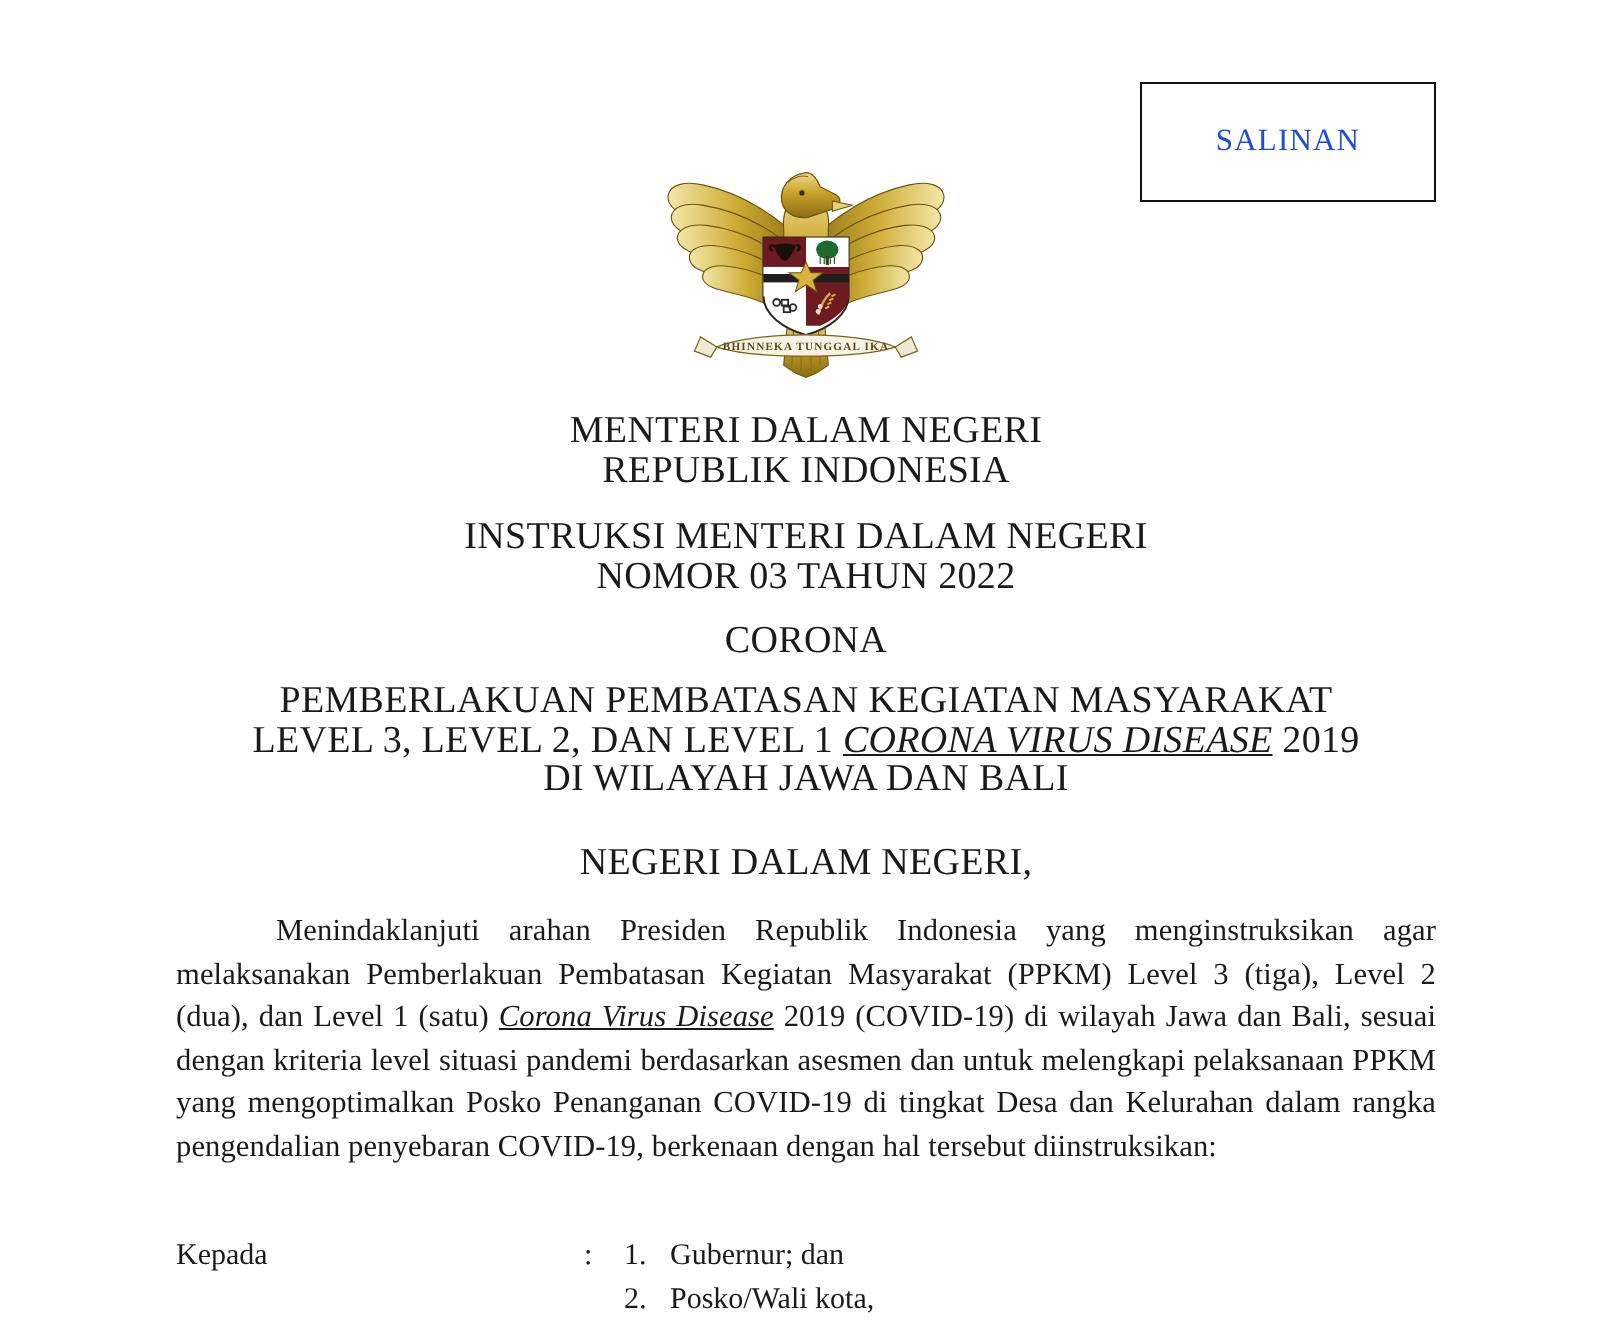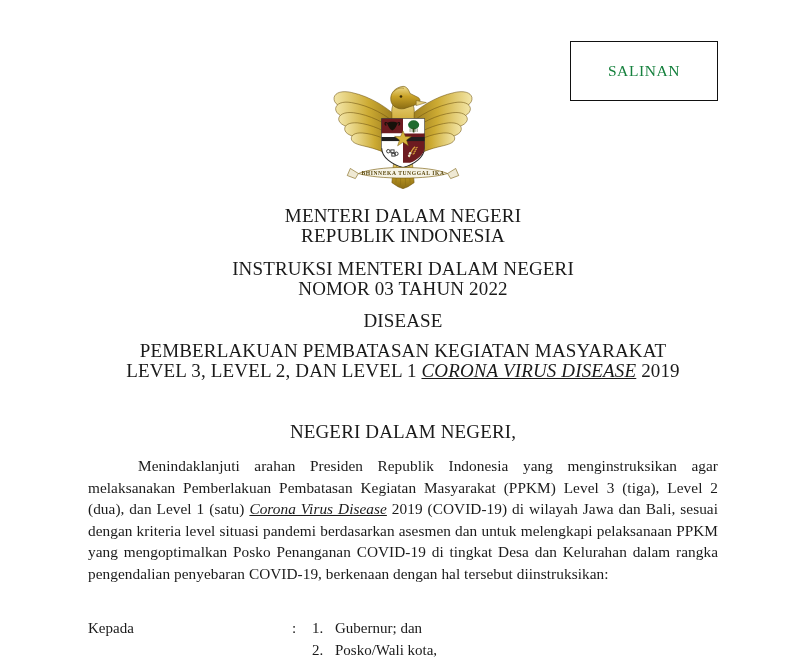--- a/index.html
+++ b/index.html
@@ -26,21 +26,21 @@
     height: 60px;
     border: 1.6px solid #111111;
     box-sizing: border-box;
     display: flex;
     align-items: center;
     justify-content: center;
   }
   .salinan-text {
     font-size: 15.5px;
     letter-spacing: 0.6px;
-    color: #15803d;
+    color: #1d4ed8;
   }
 
   
   .emblem-wrap {
     position: absolute;
     left: 0;
     top: 74px;
     width: 805px;
     text-align: center;
   }
@@ -233,26 +233,27 @@
     <div>MENTERI DALAM NEGERI</div>
     <div>REPUBLIK INDONESIA</div>
   </div>
 
   <div class="hdr block-instruksi">
     <div>INSTRUKSI MENTERI DALAM NEGERI</div>
     <div>NOMOR 03 TAHUN 2022</div>
   </div>
 
   <div class="hdr block-tentang">
-    <div>DISEASE</div>
+    <div>CORONA</div>
   </div>
 
   <div class="hdr block-subject">
     <div>PEMBERLAKUAN PEMBATASAN KEGIATAN MASYARAKAT</div>
     <div><span>LEVEL 3, LEVEL 2, DAN LEVEL 1 </span><span class="ital">CORONA VIRUS DISEASE</span><span> 2019</span></div>
+    <div>DI WILAYAH JAWA DAN BALI</div>
   </div>
 
   <div class="hdr block-menteri2">
     <div>NEGERI DALAM NEGERI,</div>
   </div>
 
   <div class="body-par"><span>Menindaklanjuti arahan Presiden Republik Indonesia yang menginstruksikan agar melaksanakan Pemberlakuan Pembatasan Kegiatan Masyarakat (PPKM) Level 3 (tiga), Level 2 (dua), dan Level 1 (satu) </span><span class="ital">Corona Virus Disease</span><span> 2019 (COVID-19) di wilayah Jawa dan Bali, sesuai dengan kriteria level situasi pandemi berdasarkan asesmen dan untuk melengkapi pelaksanaan PPKM yang mengoptimalkan Posko Penanganan COVID-19 di tingkat Desa dan Kelurahan dalam rangka pengendalian penyebaran COVID-19, berkenaan dengan hal tersebut diinstruksikan:</span></div>
 
   <div class="kepada-block">
     <div class="kepada-row">

